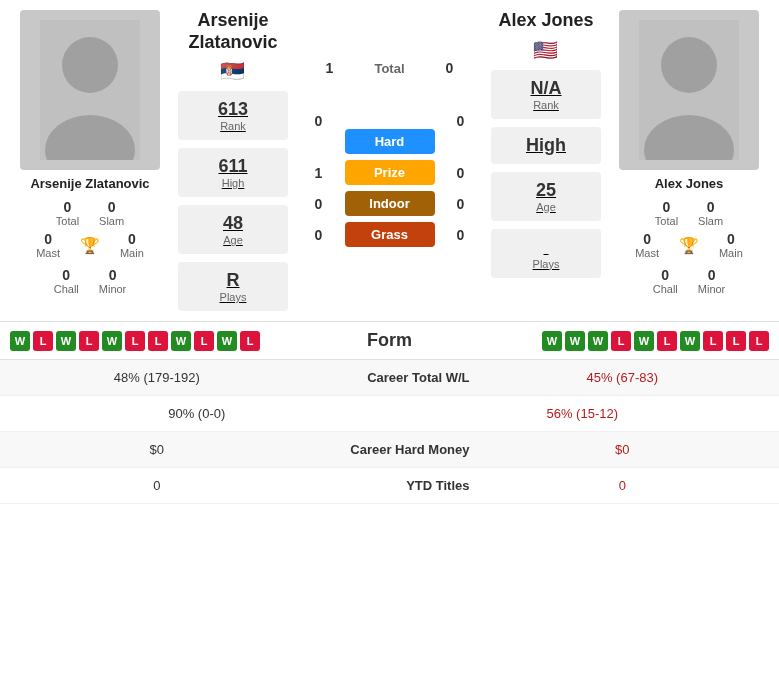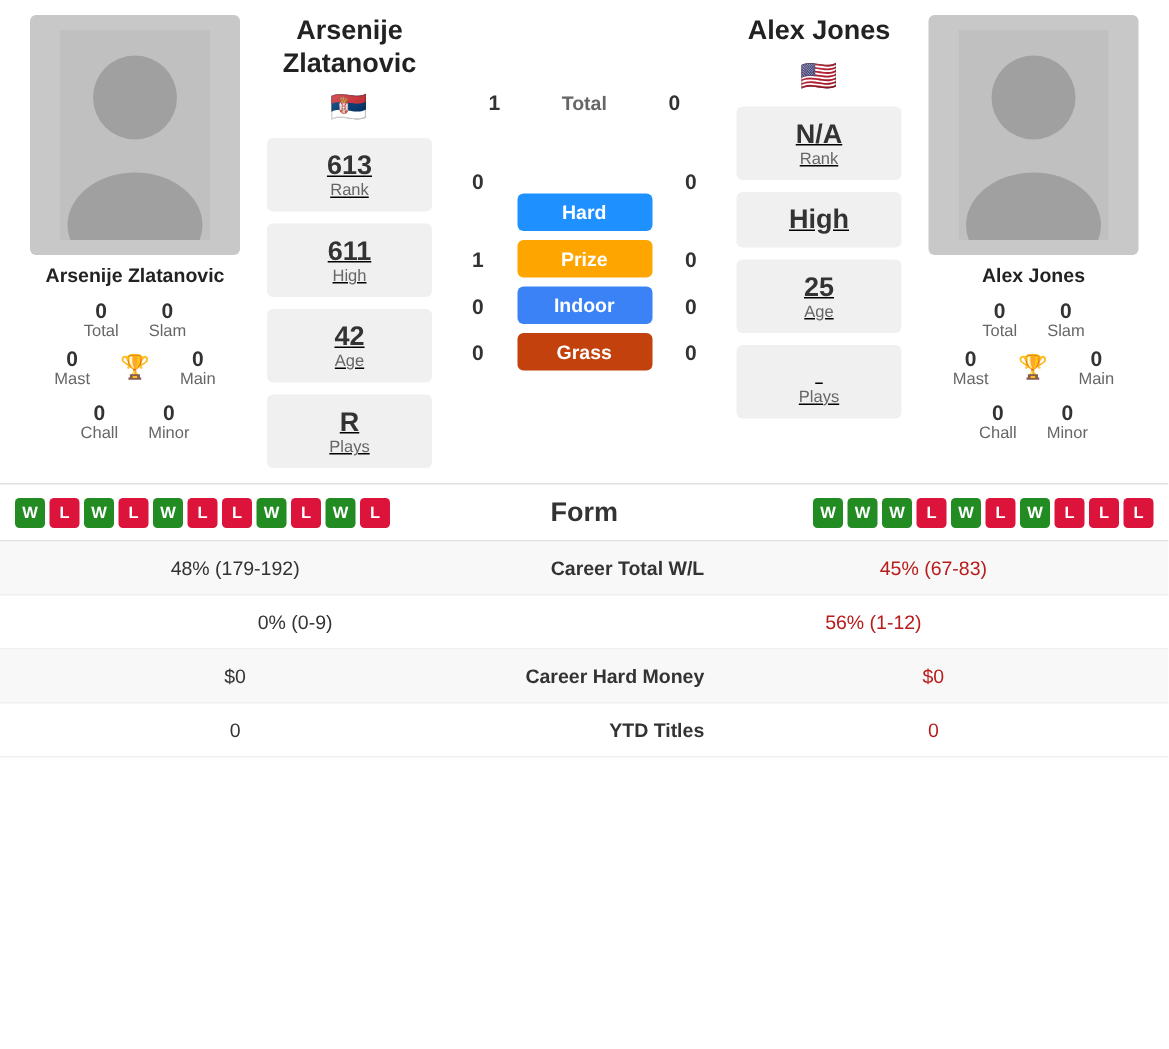--- a/index.html
+++ b/index.html
@@ -177,21 +177,21 @@
       border-radius: 4px;
       color: #fff;
       font-size: 13px;
       font-weight: 600;
       text-align: center;
       border: none;
     }
 
     .surface-hard { background: #1E90FF; margin-top: 41px; }
     .surface-clay { background: #FFA500; }
-    .surface-indoor { background: #3b82f6; }
+    .surface-indoor { background: #a16207; }
     .surface-grass { background: #c2410c; }
 
     
     .player-info-card-right {
       width: 110px;
       flex-shrink: 0;
       display: flex;
       flex-direction: column;
       align-items: center;
       gap: 4px;
@@ -345,21 +345,21 @@
       <div class="flag-emoji">🇷🇸</div>
       <div class="info-box">
         <div class="info-box-value">613</div>
         <div class="info-box-label">Rank</div>
       </div>
       <div class="info-box">
         <div class="info-box-value">611</div>
         <div class="info-box-label">High</div>
       </div>
       <div class="info-box">
-        <div class="info-box-value">42</div>
+        <div class="info-box-value">48</div>
         <div class="info-box-label">Age</div>
       </div>
       <div class="info-box">
         <div class="info-box-value">R</div>
         <div class="info-box-label">Plays</div>
       </div>
     </div>
 
     <div class="match-section">
 
@@ -490,22 +490,22 @@
       </div>
   </div>
 
   <div class="stats-section" id="stats-section">
       <div class="stats-row">
       <div class="stats-left">48% (179-192)</div>
       <div class="stats-center-label">Career Total W/L</div>
       <div class="stats-right">45% (67-83)</div>
     </div>
       <div class="stats-row">
-      <div class="stats-left">0% (0-9)</div>
-      <div class="stats-right">56% (1-12)</div>
+      <div class="stats-left">90% (0-0)</div>
+      <div class="stats-right">56% (15-12)</div>
     </div>
       <div class="stats-row">
       <div class="stats-left">$0</div>
       <div class="stats-center-label">Career Hard Money</div>
       <div class="stats-right">$0</div>
     </div>
       <div class="stats-row">
       <div class="stats-left">0</div>
       <div class="stats-center-label">YTD Titles</div>
       <div class="stats-right">0</div>

